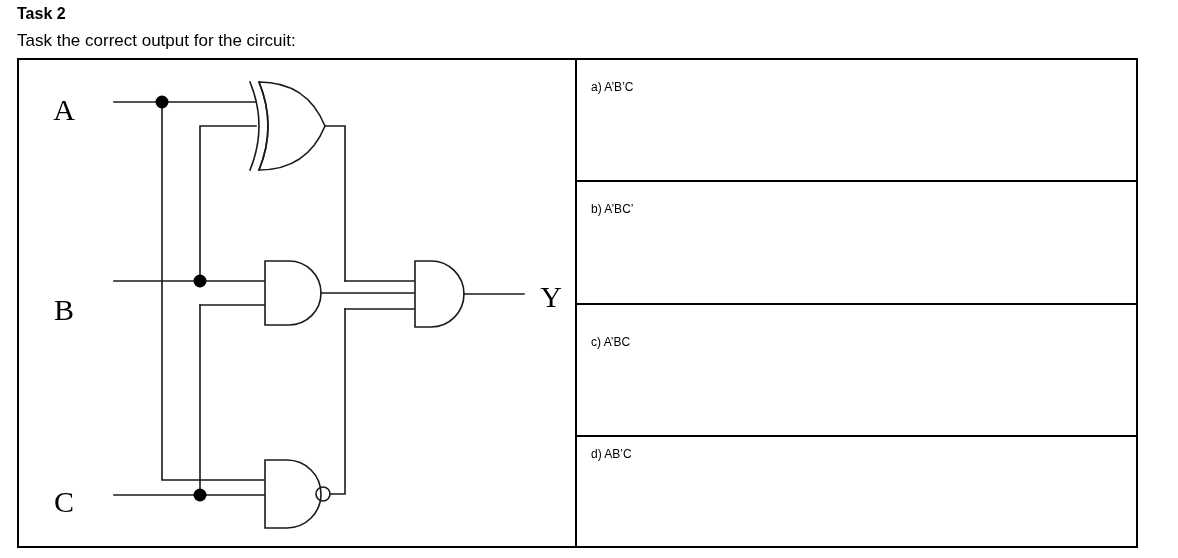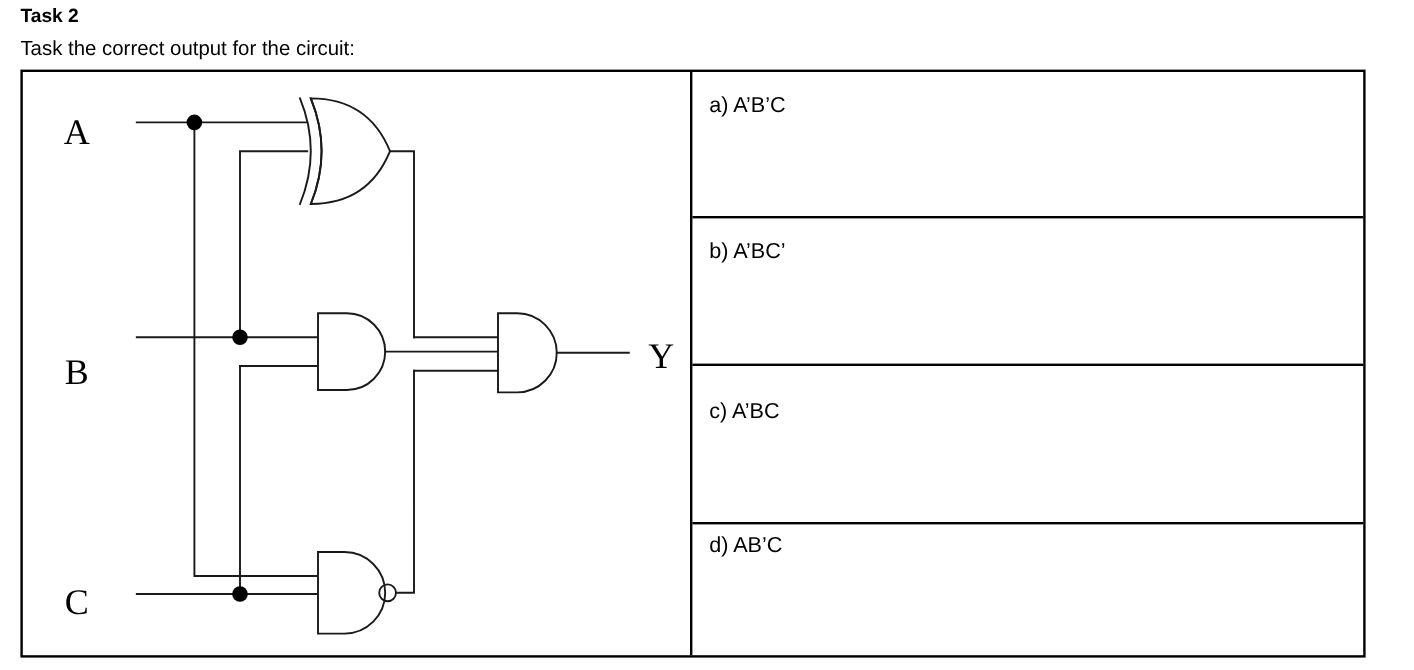--- a/index.html
+++ b/index.html
@@ -84,21 +84,21 @@
     left: 0px;
     bottom: 0px;
     width: 559px;
     height: 2px;
     background: #000000;
   }
   .answer-label {
     position: absolute;
     left: 14px;
     top: 16px;
-    font-size: 18px;
+    font-size: 12px;
     line-height: 22px;
     white-space: nowrap;
   }
   svg.circuit {
     position: absolute;
     left: 0;
     top: 0;
     display: block;
   }
   .sig-label {

